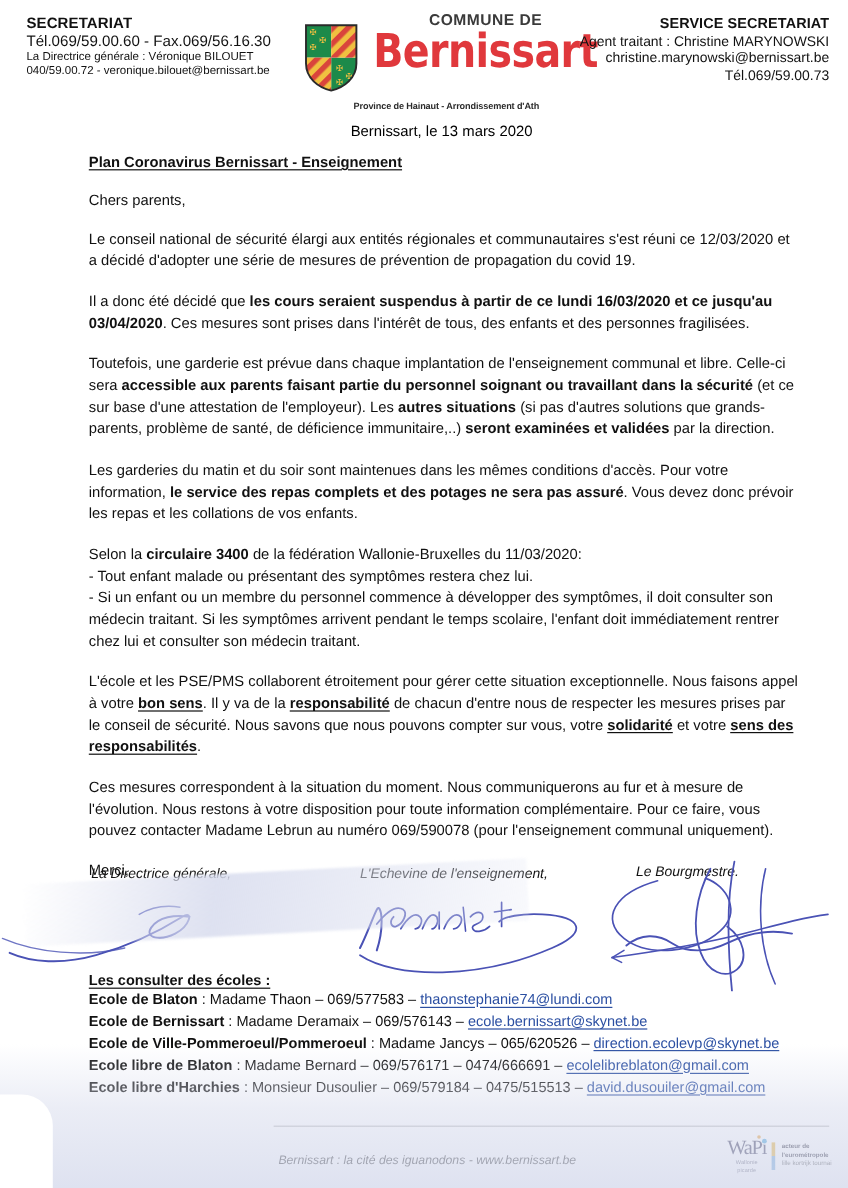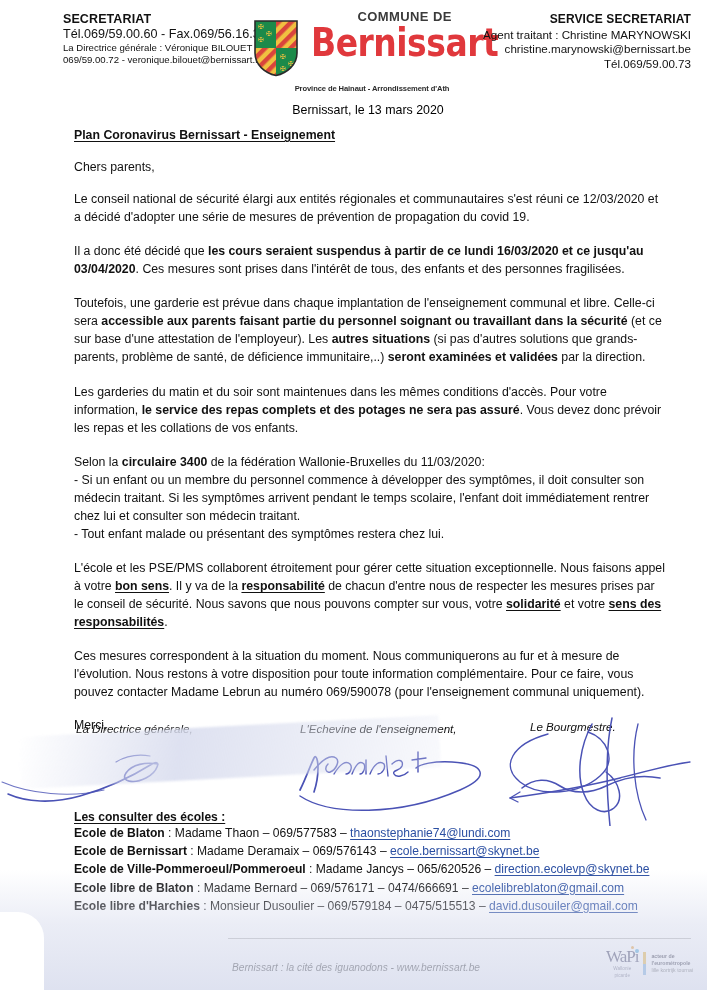--- a/index.html
+++ b/index.html
@@ -14,21 +14,21 @@
   .scan-tint{position:absolute;left:0;right:0;bottom:0;height:120px;
     background:linear-gradient(180deg,rgba(222,226,241,0) 0%,rgba(218,222,238,.55) 45%,rgba(211,216,235,.75) 100%);
     pointer-events:none;}
   .scan-corner{position:absolute;left:0;bottom:0;width:44px;height:78px;background:#fff;border-top-right-radius:26px;}
   .scan-streak{position:absolute;left:20px;top:726px;width:420px;height:52px;
     background:linear-gradient(100deg,rgba(226,229,243,0) 0%,rgba(216,220,238,.85) 38%,rgba(222,226,242,.2) 100%);
     transform:rotate(-3deg);pointer-events:none;filter:blur(1px);}
 
   
   .header{position:absolute;left:0;top:8px;width:707px;height:86px;}
-  .hdr-left{position:absolute;left:22px;top:4px;width:240px;margin-left:41px;}
+  .hdr-left{position:absolute;left:22px;top:4px;width:240px;}
   .hdr-left .t1{font-size:12.5px;font-weight:bold;letter-spacing:.1px;color:#111;}
   .hdr-left .t2{font-size:12.6px;color:#111;margin-top:.5px;}
   .hdr-left .t3{font-size:12.6px;color:#111;margin-top:.5px;}
   .hdr-left .t4{font-size:9.6px;color:#111;margin-top:1.5px;}
   .hdr-left .t5{font-size:9.6px;color:#111;margin-top:.5px;}
 
   .hdr-center{position:absolute;left:253px;top:2px;width:238px;text-align:center;}
   .commune-row{display:flex;align-items:flex-start;justify-content:flex-start;}
   .shield{width:46px;height:58px;flex:0 0 46px;margin-top:9px;}
   .commune-txt{flex:1;text-align:center;padding-left:12px;}
@@ -89,21 +89,21 @@
 <body>
 
 <div class="page">
 
   <div class="header">
 
     <div class="hdr-left">
       <div class="t1">SECRETARIAT</div>
       <div class="t3">Tél.069/59.00.60 - Fax.069/56.16.30</div>
       <div class="t4">La Directrice générale :  Véronique BILOUET</div>
-      <div class="t5">069/59.00.72 - veronique.bilouet@bernissart.be</div>
+      <div class="t5">040/59.00.72 - veronique.bilouet@bernissart.be</div>
     </div>
 
     <div class="hdr-center">
       <div class="commune-row">
         <svg class="shield" viewBox="0 0 46 58">
           <defs>
             <clipPath id="shp">
               <path d="M2,2 H44 V34 C44,46 34,54 23,56.5 C12,54 2,46 2,34 Z"></path>
             </clipPath>
             <pattern id="bendy" width="9" height="9" patternUnits="userSpaceOnUse" patternTransform="rotate(45)">
@@ -155,22 +155,22 @@
     <p class="para"><span>Le conseil national de sécurité élargi aux entités régionales et communautaires s'est réuni ce 12/03/2020 et a décidé d'adopter une série de mesures de prévention de propagation du covid 19.</span></p>
 
     <p class="para"><span>Il a donc été décidé que </span><b>les cours seraient suspendus à partir de ce lundi 16/03/2020 et ce jusqu'au 03/04/2020</b><span>. Ces mesures sont prises dans l'intérêt de tous, des enfants et des personnes fragilisées.</span></p>
 
     <p class="para"><span>Toutefois, une garderie est prévue dans chaque implantation de l'enseignement communal et libre. Celle-ci sera </span><b>accessible aux parents faisant partie du personnel soignant ou travaillant dans la sécurité</b><span> (et ce sur base d'une attestation de l'employeur). Les </span><b>autres situations</b><span> (si pas d'autres solutions que grands-parents, problème de santé, de déficience immunitaire,..) </span><b>seront examinées et validées</b><span> par la direction.</span></p>
 
     <p class="para"><span>Les garderies du matin et du soir sont maintenues dans les mêmes conditions d'accès. Pour votre information, </span><b>le service des repas complets et des potages ne sera pas assuré</b><span>. Vous devez donc prévoir les repas et les collations de vos enfants.</span></p>
 
     <div class="lines" style="margin-top:16px;">
       <div class="ln"><span>Selon la </span><b>circulaire 3400</b><span> de la fédération Wallonie-Bruxelles du 11/03/2020:</span></div>
+      <div class="ln">- Tout enfant malade ou présentant des symptômes restera chez lui.</div>
       <div class="ln">- Si un enfant ou un membre du personnel commence à développer des symptômes, il doit consulter son médecin traitant. Si les symptômes arrivent pendant le temps scolaire, l'enfant doit immédiatement rentrer chez lui et consulter son médecin traitant.</div>
-      <div class="ln">- Tout enfant malade ou présentant des symptômes restera chez lui.</div>
     </div>
 
     <p class="para"><span>L'école et les PSE/PMS collaborent étroitement pour gérer cette situation exceptionnelle. Nous faisons appel à votre </span><b><u>bon sens</u></b><span>. Il y va de la </span><b><u>responsabilité</u></b><span> de chacun d'entre nous de respecter les mesures prises par le conseil de sécurité. Nous savons que nous pouvons compter sur vous, votre </span><b><u>solidarité</u></b><span> et votre </span><b><u>sens des responsabilités</u></b><span>.</span></p>
 
     <p class="para"><span>Ces mesures correspondent à la situation du moment. Nous communiquerons au fur et à mesure de l'évolution. Nous restons à votre disposition pour toute information complémentaire. Pour ce faire, vous pouvez contacter Madame Lebrun au numéro 069/590078 (pour l'enseignement communal uniquement).</span></p>
 
     <div class="merci">Merci,</div>
   </div>
 
   <div class="sig-zone">

